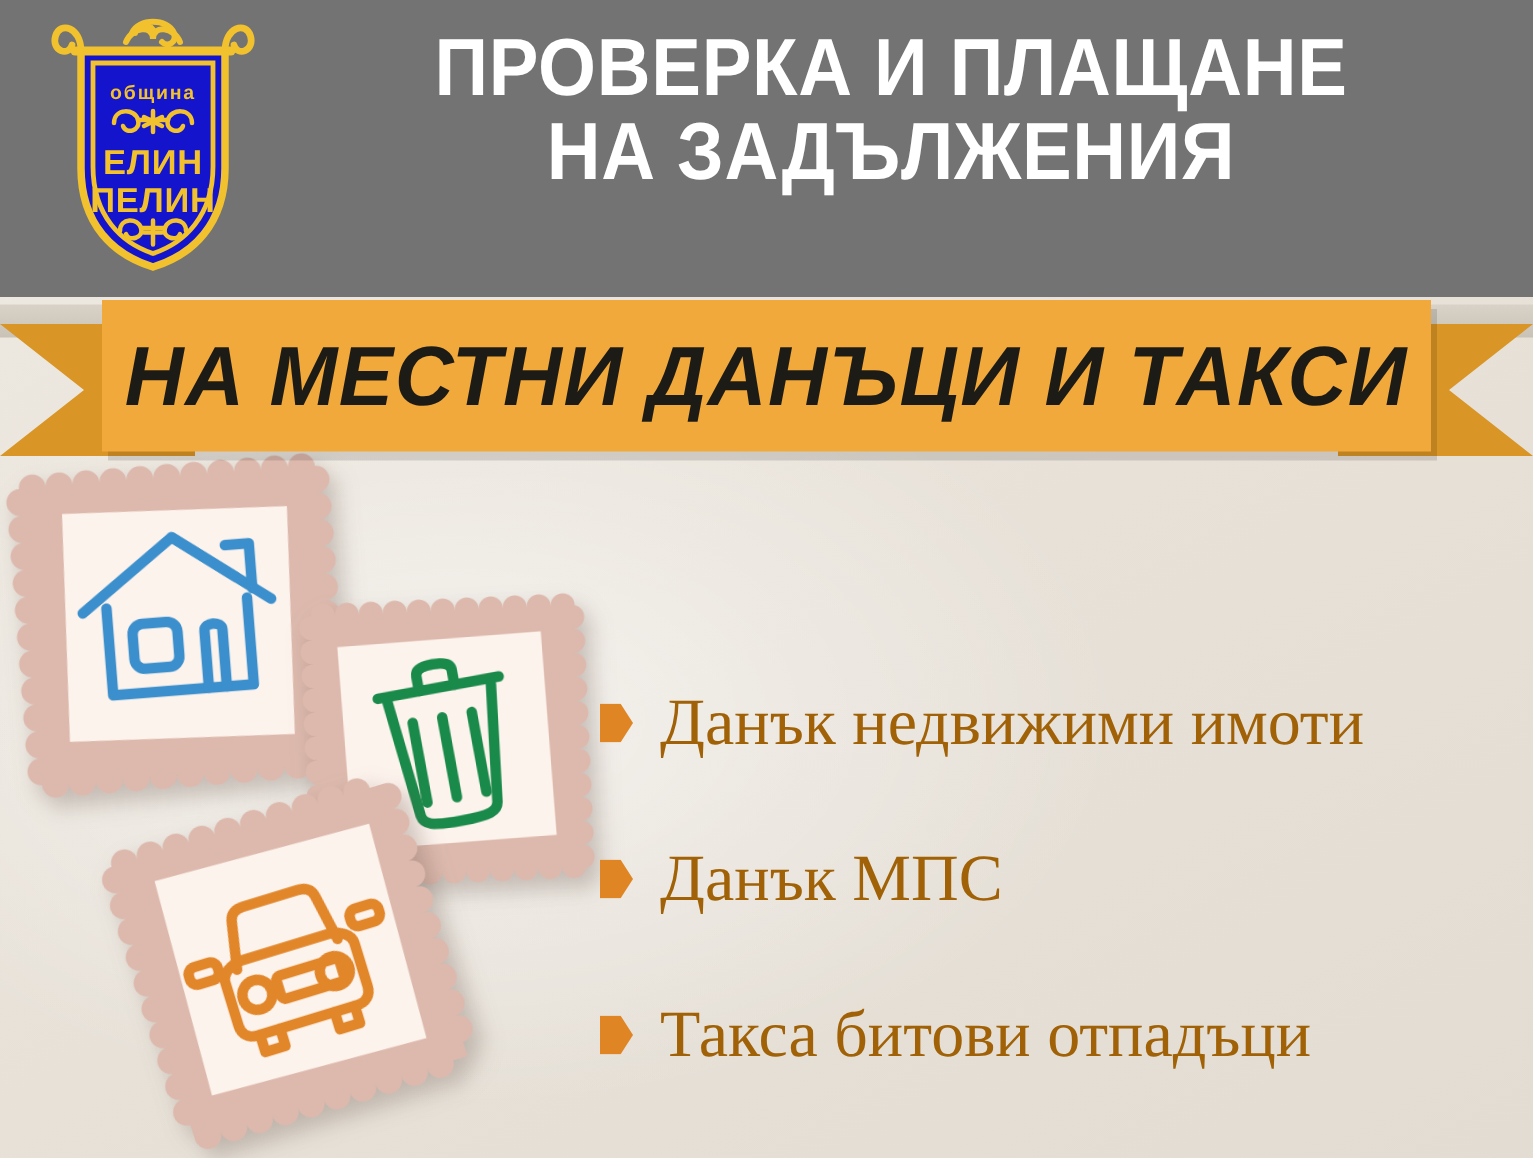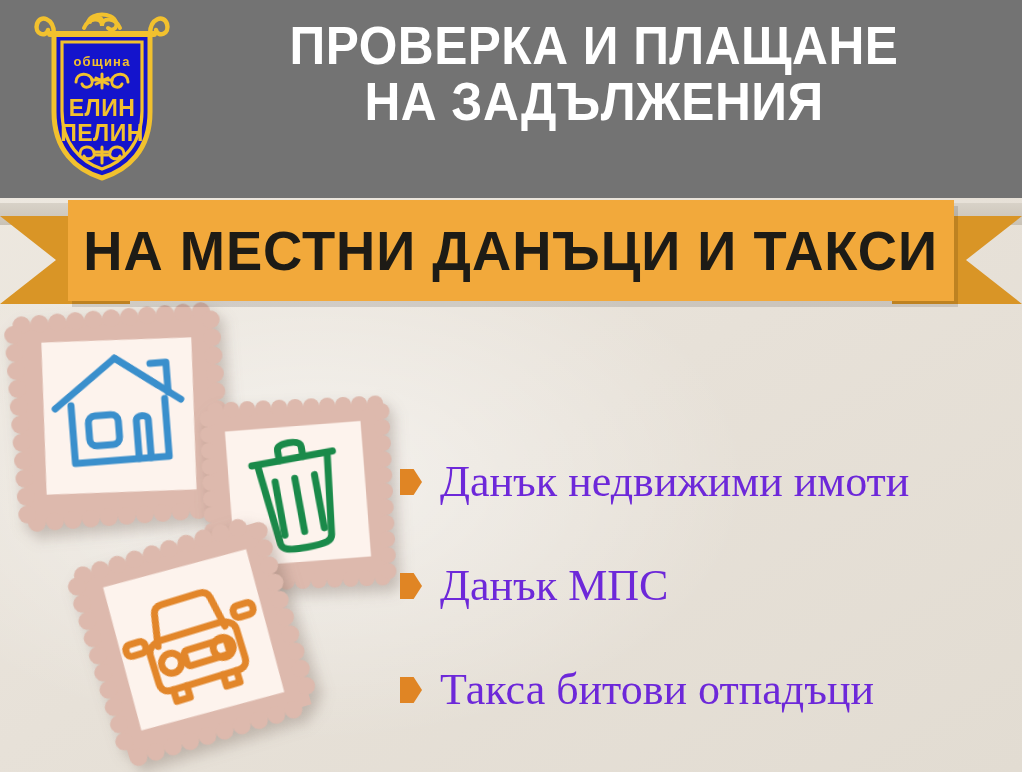--- a/index.html
+++ b/index.html
@@ -75,20 +75,21 @@
   .header-title .ln { display: block; white-space: nowrap; }
 
   
   .ribbon {
     position: absolute;
     left: 0;
     top: 200px;
     width: 1022px;
     height: 104px;
     z-index: 6;
+    font-style: italic;
   }
 
   .ribbon-tail {
     position: absolute;
     top: 16px;
     width: 130px;
     height: 88px;
     background: #d99526;
   }
   .ribbon-tail.left {
@@ -172,21 +173,21 @@
     height: 26px;
     flex: 0 0 auto;
     margin-right: 18px;
     background: #e08524;
     clip-path: polygon(0 0, 62% 0, 100% 50%, 62% 100%, 0 100%);
   }
 
   .list-label {
     font-family: "Liberation Serif", "DejaVu Serif", serif;
     font-size: 44px;
-    color: #6d28d9;
+    color: #a16207;
     white-space: nowrap;
     line-height: 1;
   }
 </style>
 </head>
 <body>
 
 <div class="poster">
 
   <div class="bg-wash"></div>

